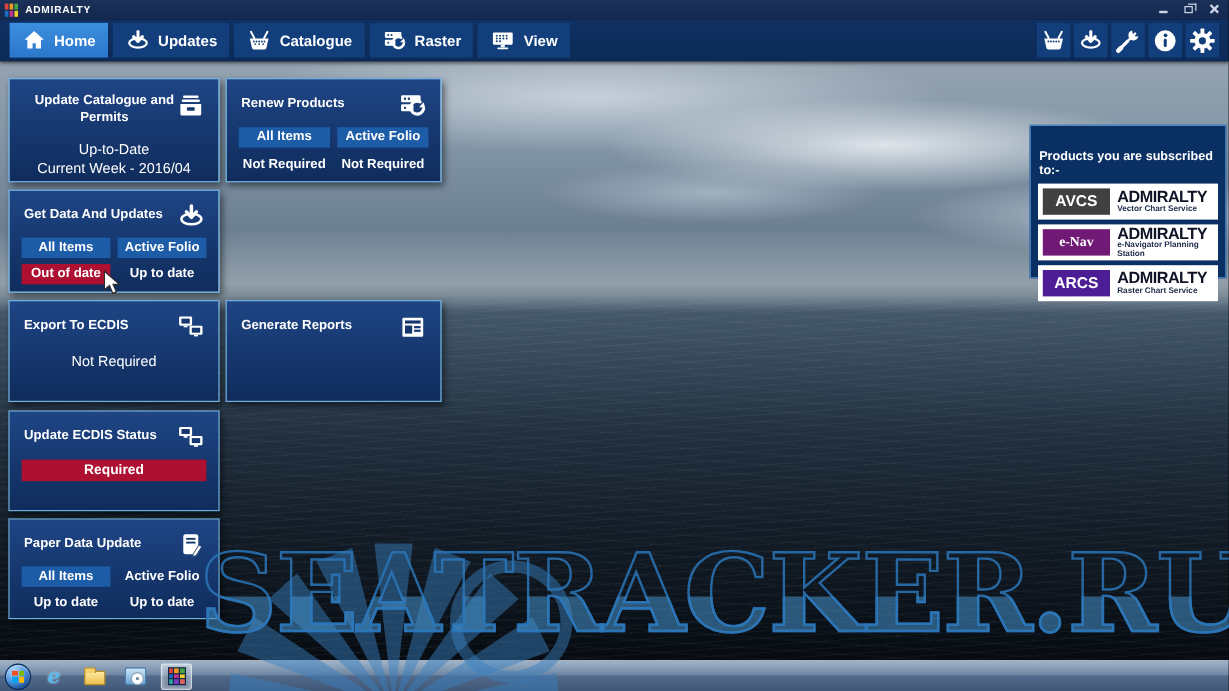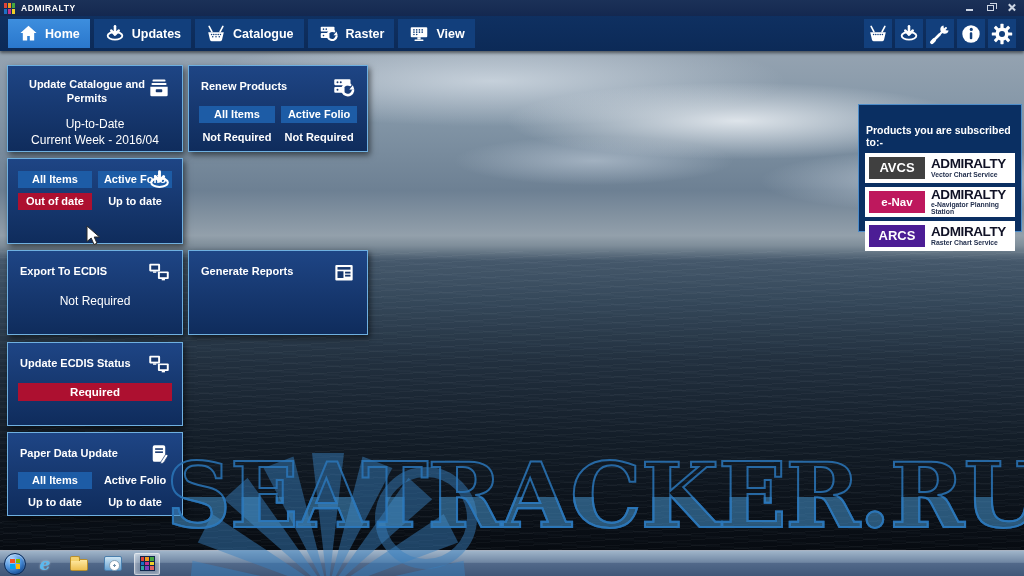--- a/index.html
+++ b/index.html
@@ -270,20 +270,21 @@
       <rect x="6" y="4.2" width="12" height="1.9" rx=".9" fill="#fff"></rect>
       <rect x="5" y="7.3" width="14" height="1.9" rx=".9" fill="#fff"></rect>
       <path d="M4 10.8 h16 v7.6 a1.3 1.3 0 0 1 -1.3 1.3 H5.3 A1.3 1.3 0 0 1 4 18.4 Z" fill="#fff"></path>
       <rect x="9" y="13.2" width="6" height="2.7" rx=".7" fill="#16376e"></rect>
     </svg>
     <div class="center-status" style="margin-top:11px; font-size:12px;">Up-to-Date</div>
     <div class="center-status" style="margin-top:2px; font-size:12px;">Current Week - 2016/04</div>
   </div>
 
   <div class="tile" style="left:7px; top:158px; width:176px; height:86px;">
+    <div class="tile-title">Get Data And Updates</div>
     <svg class="tile-icon" width="25" height="25" viewBox="0 0 24 24">
       <ellipse cx="12" cy="14" rx="8" ry="4.2" stroke="#fff" stroke-width="2" fill="none"></ellipse>
       <path d="M12 3.5 v7.5" stroke="#fff" stroke-width="2.8" stroke-linecap="round"></path>
       <path d="M8 8.2 L12 12.6 L16 8.2" stroke="#fff" stroke-width="2.8" fill="none" stroke-linecap="round" stroke-linejoin="round"></path>
     </svg>
     <div class="btnrow" style="margin-top:12px;">
       <div class="tbtn">All Items</div>
       <div class="tbtn">Active Folio</div>
     </div>
     <div class="btnrow" style="margin-top:5px;">
@@ -372,21 +373,21 @@
   <div class="subs">
     <div class="subs-header">Products you are subscribed to:-</div>
     <div class="sub-row">
       <span class="sub-badge" style="background-color: #404040;">AVCS</span>
       <span class="sub-text">
         <span class="sub-brand">ADMIRALTY</span>
         <span class="sub-service">Vector Chart Service</span>
       </span>
     </div>
     <div class="sub-row">
-      <span class="sub-badge small" style="background-color: #be185d;">e-Nav</span>
+      <span class="sub-badge small" style="background-color: #701a75; font-family: Liberation Serif, serif;">e-Nav</span>
       <span class="sub-text">
         <span class="sub-brand">ADMIRALTY</span>
         <span class="sub-service">e-Navigator Planning Station</span>
       </span>
     </div>
     <div class="sub-row">
       <span class="sub-badge" style="background-color: #4c1d95;">ARCS</span>
       <span class="sub-text">
         <span class="sub-brand">ADMIRALTY</span>
         <span class="sub-service">Raster Chart Service</span>

